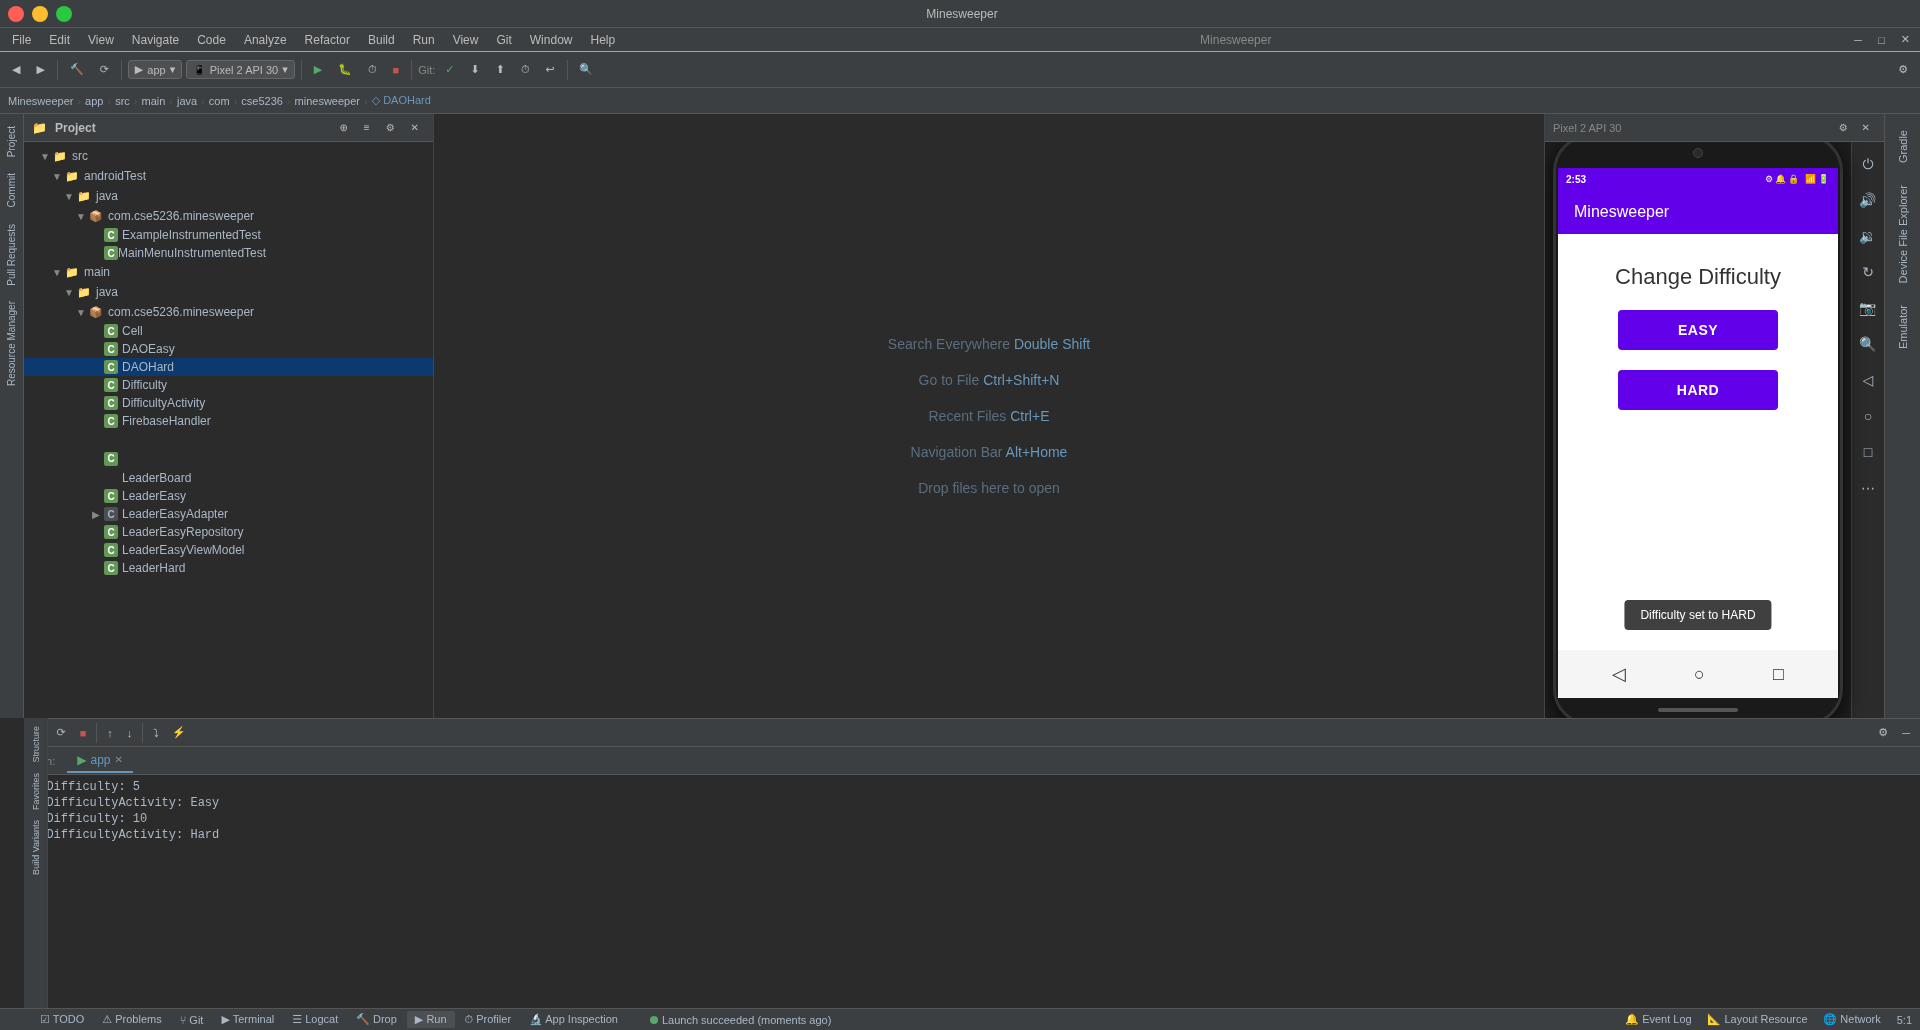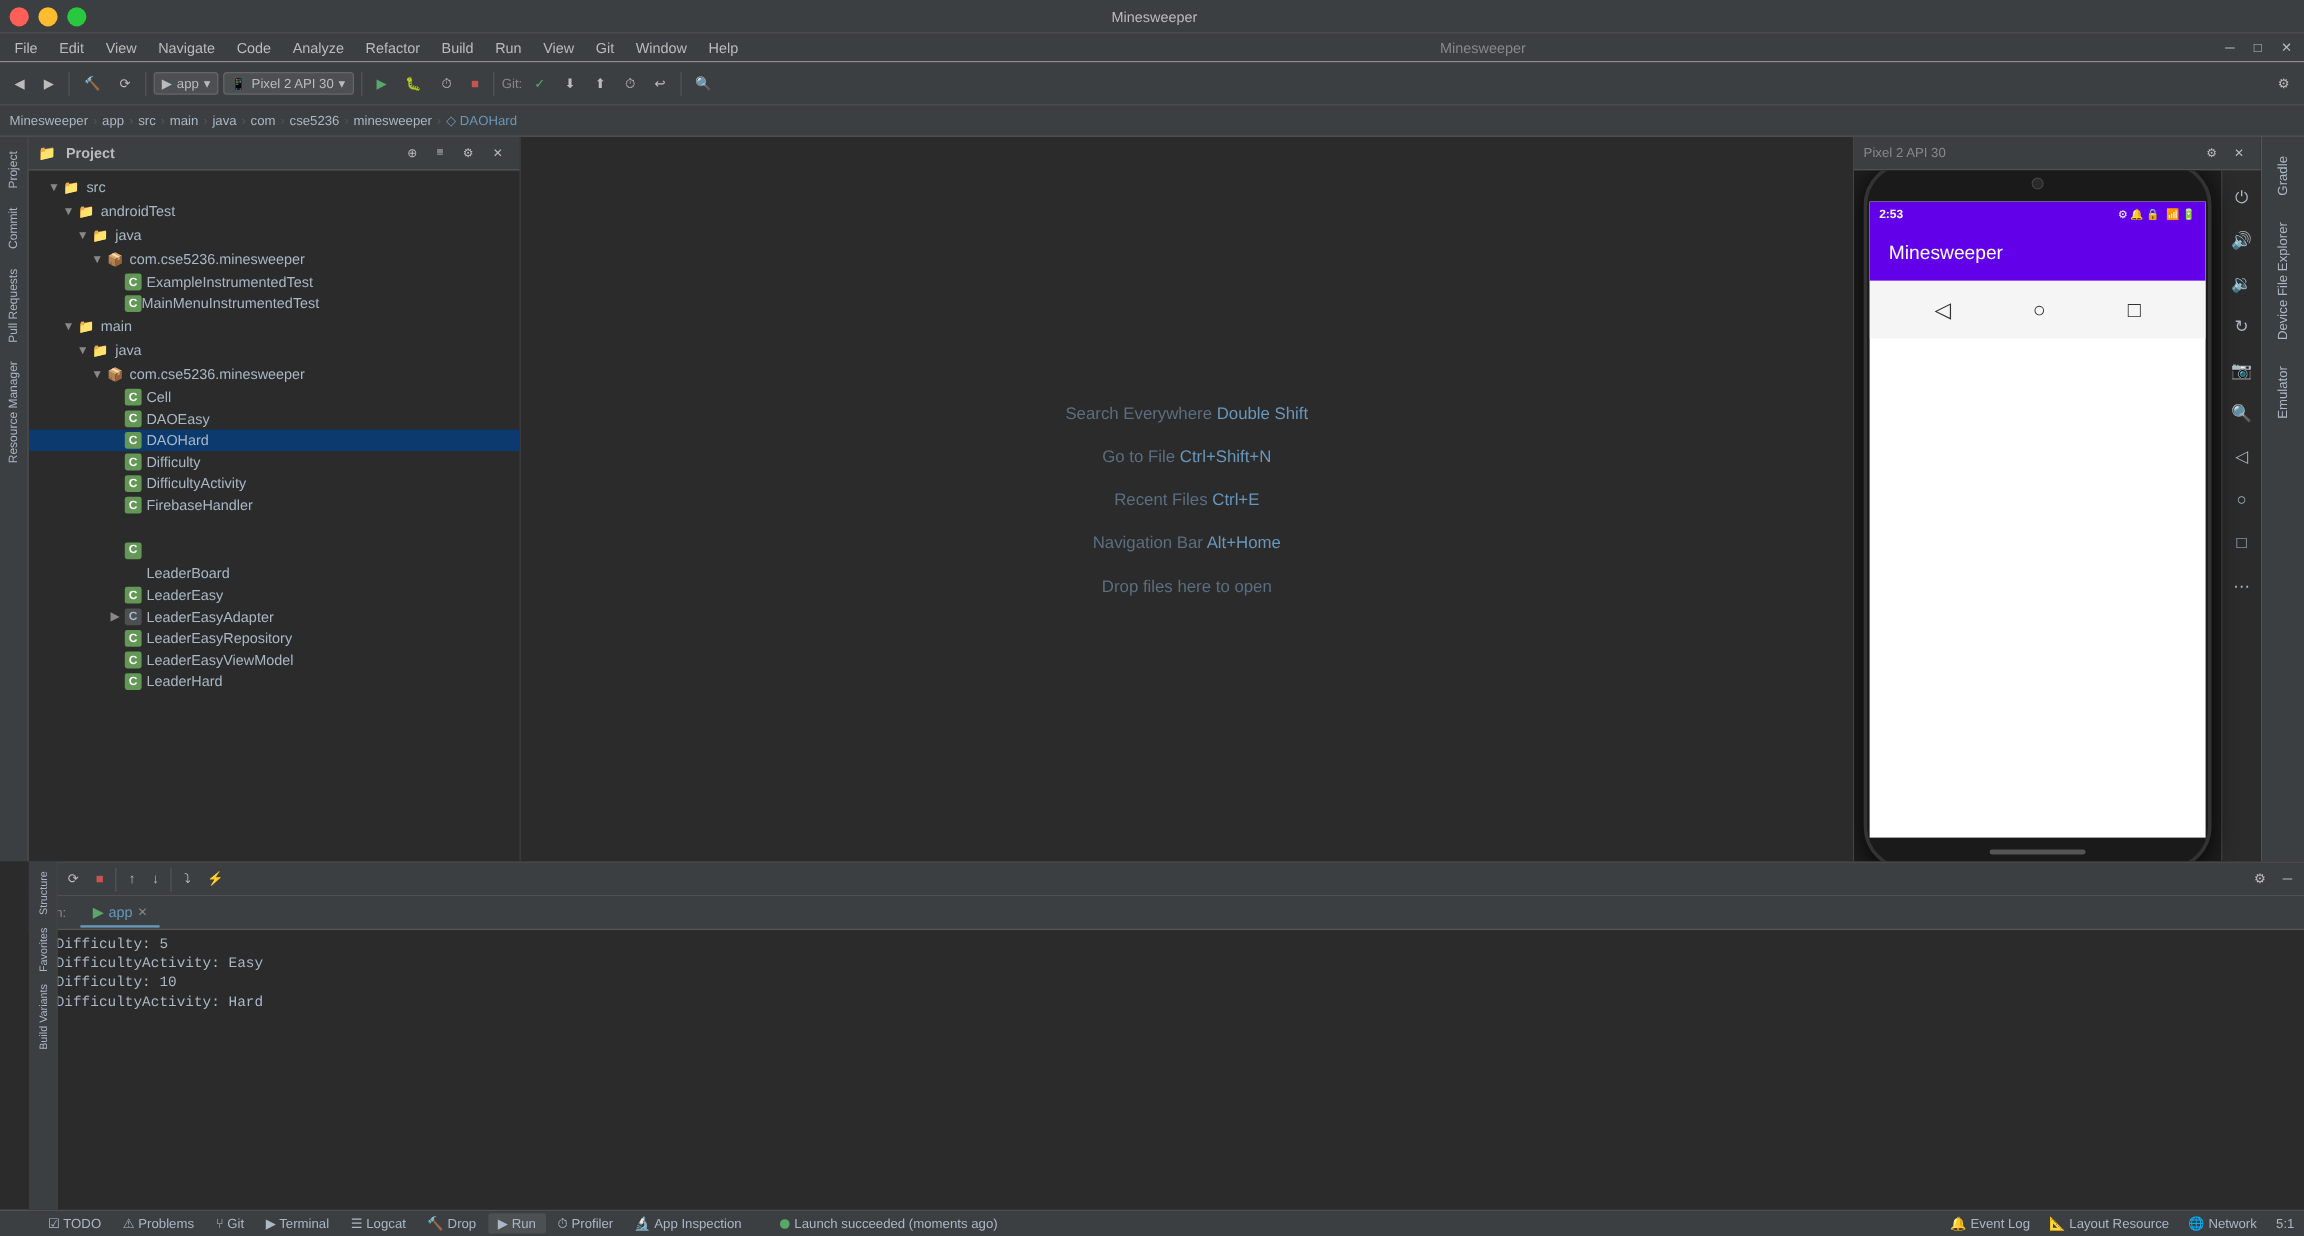--- a/index.html
+++ b/index.html
@@ -399,20 +399,26 @@
                   <span>🔒</span>
                 <span style="margin-left:4px;">📶</span>
                   <span>🔋</span>
               </div>
             </div>
 
             <div class="phone-app-bar">
               <span class="phone-app-title">Minesweeper</span>
             </div>
 
+            <div class="phone-content">
+              <div class="phone-page-title">Change Difficulty</div>
+              <button class="phone-btn easy">EASY</button>
+              <button class="phone-btn hard">HARD</button>
+              <div class="phone-toast">Difficulty set to HARD</div>
+            </div>
 
             <div class="phone-nav-bar">
               <button class="phone-nav-btn">◁</button>
               <button class="phone-nav-btn">○</button>
               <button class="phone-nav-btn">□</button>
             </div>
           </div>
           <div class="phone-bottom">
             <div class="phone-home-indicator"></div>
           </div>

